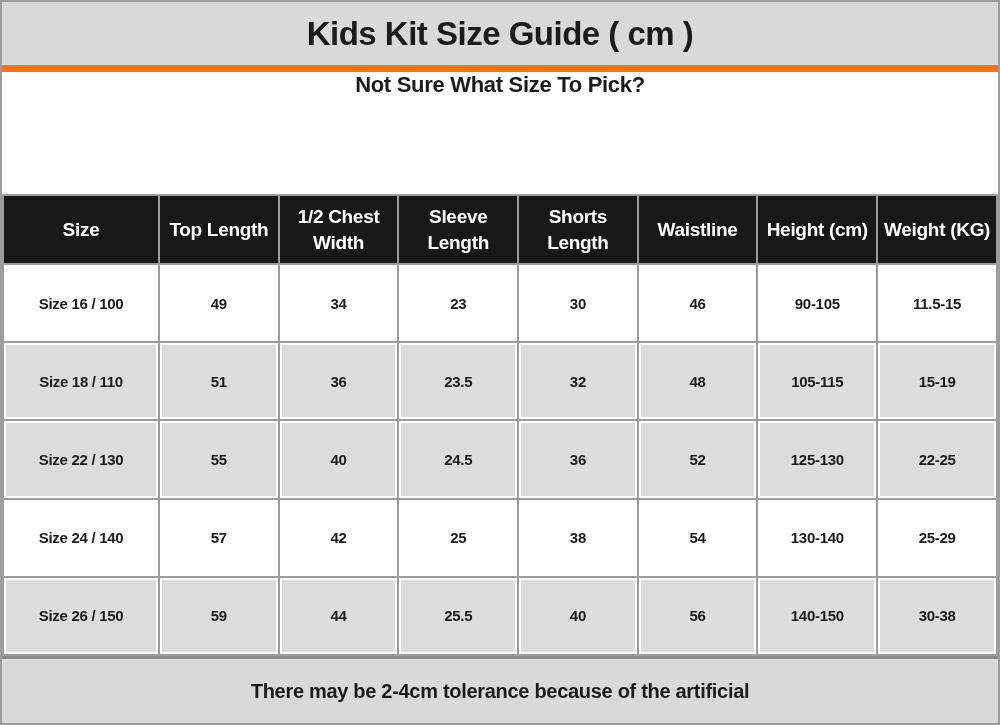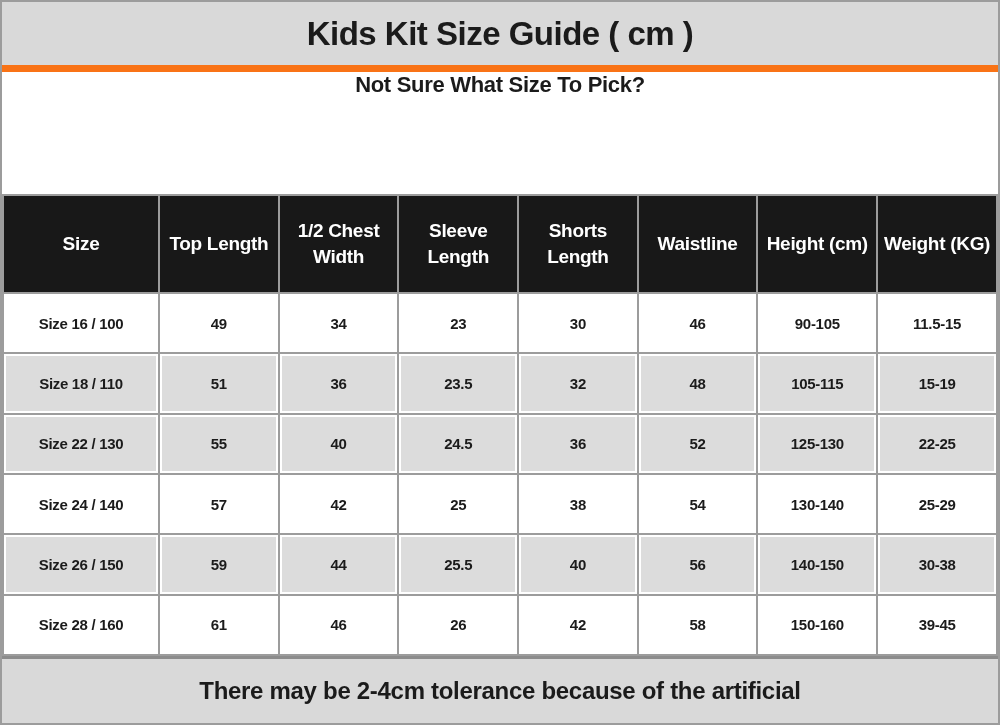--- a/index.html
+++ b/index.html
@@ -60,21 +60,21 @@
     letter-spacing: -0.3px;
   }
 
   
   table.size-table {
     width: 100%;
     height: 462px;
     border-collapse: collapse;
     table-layout: fixed;
   }
-  table.size-table thead tr { height: 98px; }
+  table.size-table thead tr { height: 69px; }
   table.size-table tbody tr { height: 52px; }
   table.size-table th {
     background: #181818;
     color: #ffffff;
     border: 2px solid #9c9c9c;
     font-size: 19px;
     font-weight: 700;
     line-height: 1.35;
     letter-spacing: -0.3px;
     text-align: center;
@@ -100,21 +100,21 @@
     height: 67px;
     box-sizing: border-box;
     background: #d9d9d9;
     border-top: 3px solid #8c8c8c;
     display: flex;
     align-items: center;
     justify-content: center;
   }
   .notebar p {
     margin: 0;
-    font-size: 24px;
+    font-size: 20px;
     font-weight: 700;
     letter-spacing: -0.3px;
   }
 </style>
 </head>
 <body>
 
 <div class="page">
 
   <header class="titlebar">
@@ -192,30 +192,20 @@
       <tr class="alt">
         <td>Size 26 / 150</td>
         <td>59</td>
         <td>44</td>
         <td>25.5</td>
         <td>40</td>
         <td>56</td>
         <td>140-150</td>
         <td>30-38</td>
       </tr>
-      <tr>
-        <td>Size 28 / 160</td>
-        <td>61</td>
-        <td>46</td>
-        <td>26</td>
-        <td>42</td>
-        <td>58</td>
-        <td>150-160</td>
-        <td>39-45</td>
-      </tr>
     </tbody>
   </table>
 
   <footer class="notebar">
     <p>There may be 2-4cm tolerance because of the artificial</p>
   </footer>
 
 </div>
 
 </body></html>

